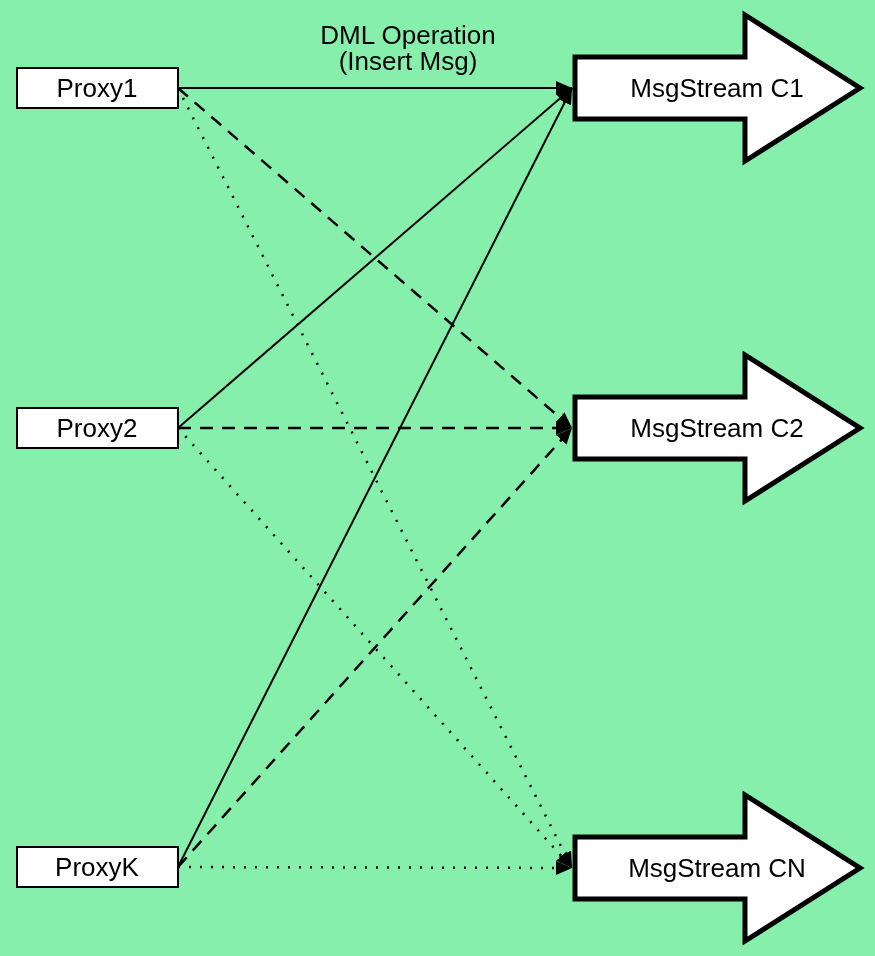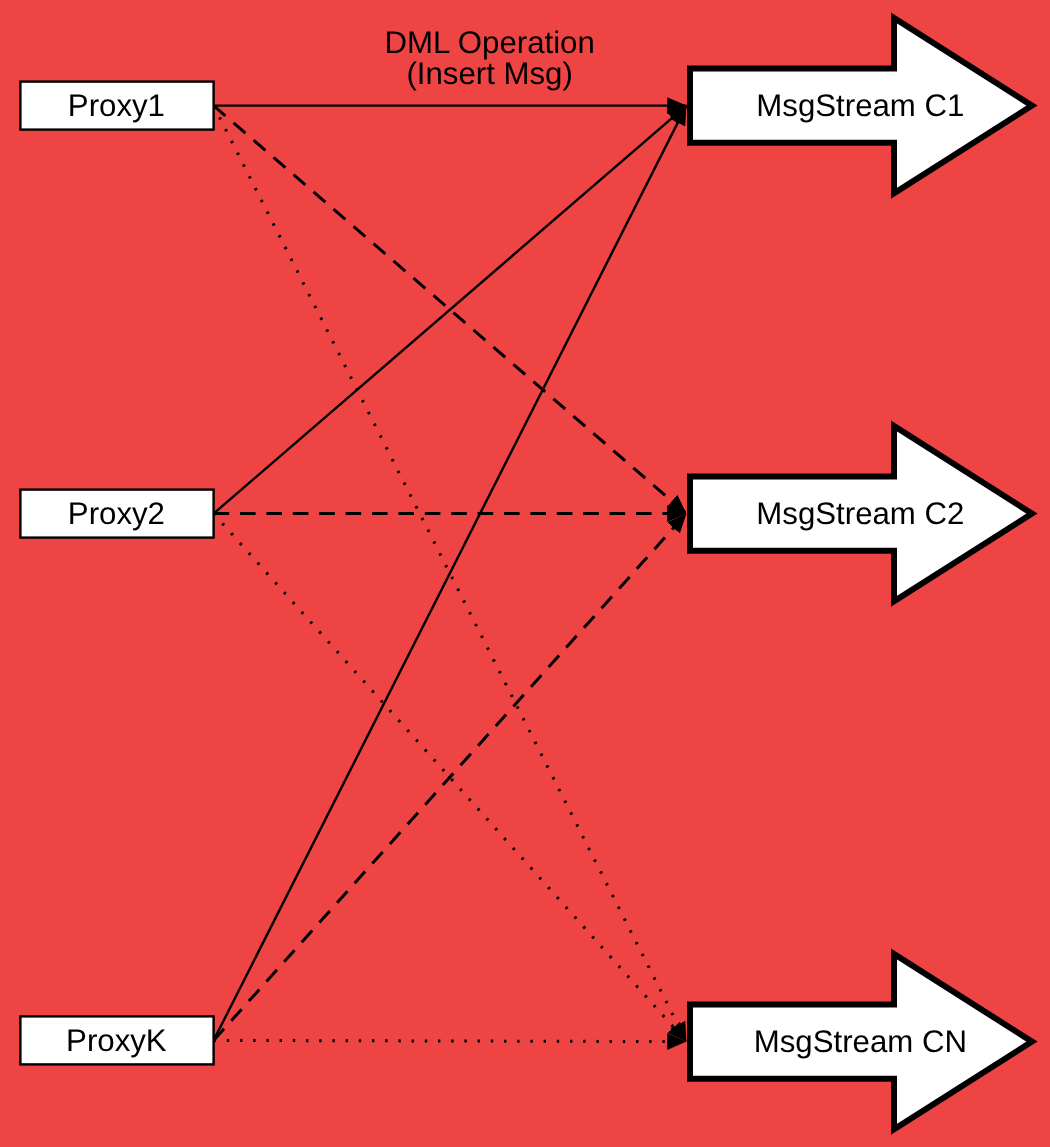--- a/index.html
+++ b/index.html
@@ -4,21 +4,21 @@
 <style>
   html, body {
     margin: 0;
     padding: 0;
     background: #ffffff;
   }
   .canvas {
     position: relative;
     width: 875px;
     height: 956px;
-    background: #ef4444;
+    background: #86efac;
     font-family: "Liberation Sans", sans-serif;
   }
   svg text {
     font-family: "Liberation Sans", sans-serif;
     font-size: 26px;
     fill: #000000;
   }
   .node-box {
     fill: #ffffff;
     stroke: #000000;

